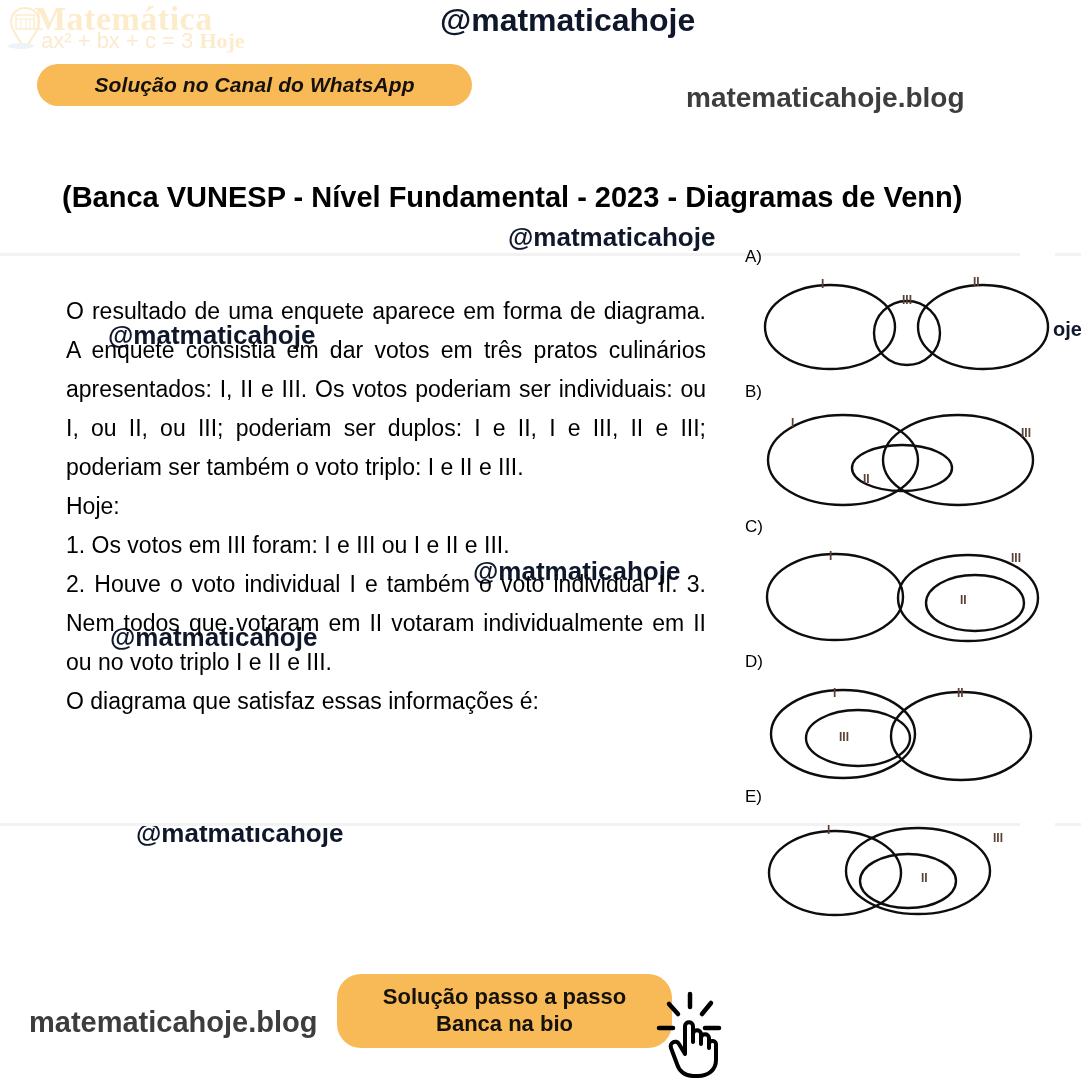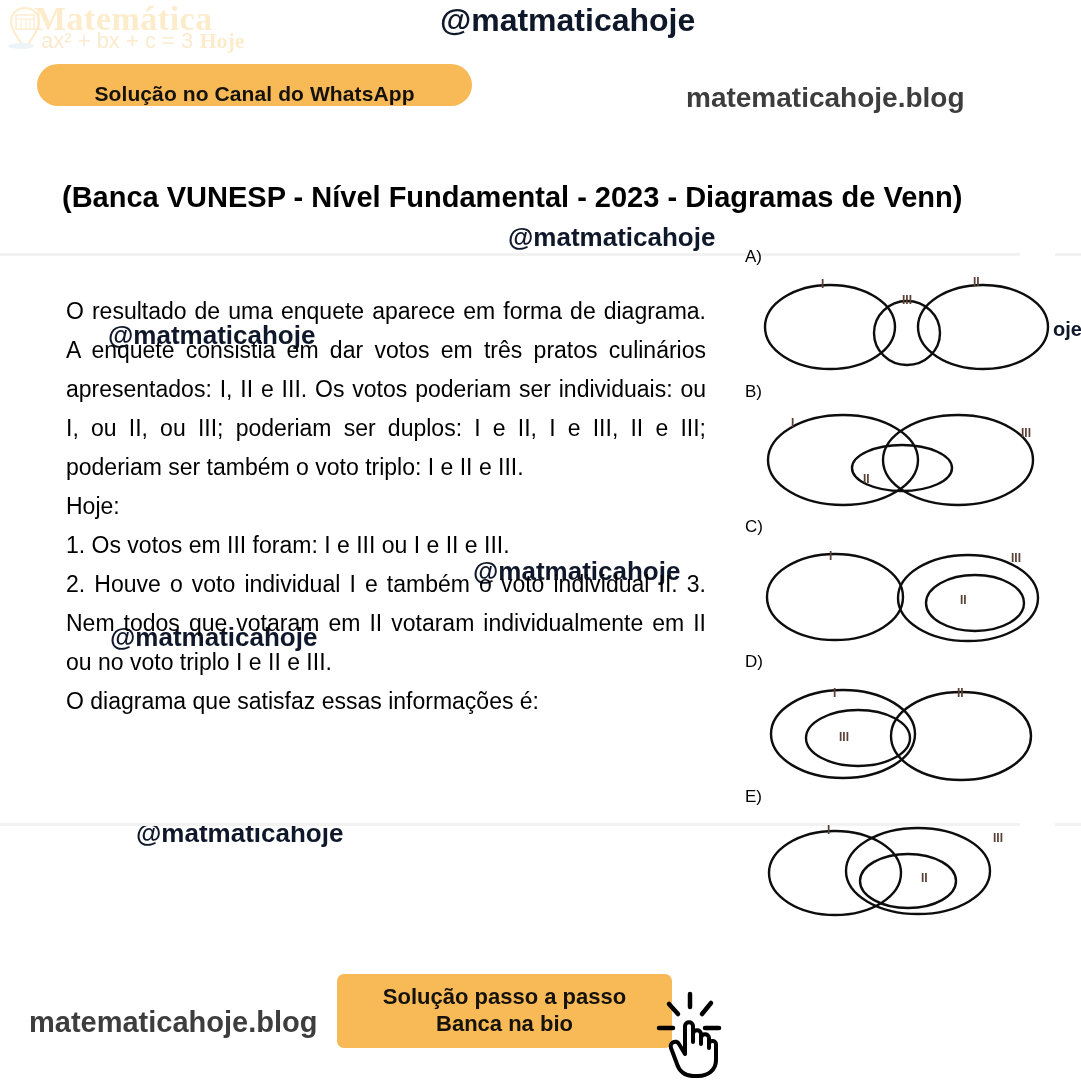--- a/index.html
+++ b/index.html
@@ -86,23 +86,24 @@
   
   .btn-wa {
     position: absolute;
     left: 37px;
     top: 64px;
     width: 435px;
     height: 42px;
     background: #f8b957;
     border-radius: 21px;
     display: flex;
-    align-items: flex-end;
+    align-items: center;
     justify-content: center;
     z-index: 3;
+    font-style: italic;
   }
   .btn-wa-label {
     font-size: 21px;
     font-weight: bold;
     color: #15120c;
     letter-spacing: .1px;
   }
 
   .site-top {
     position: absolute;
@@ -167,21 +168,21 @@
     color: #3d3d3d;
     z-index: 3;
   }
   .btn-bio {
     position: absolute;
     left: 337px;
     top: 974px;
     width: 335px;
     height: 74px;
     background: #f8b957;
-    border-radius: 7px;
+    border-radius: 24px;
     display: flex;
     flex-direction: column;
     align-items: center;
     justify-content: center;
     z-index: 3;
   }
   .btn-bio-l1 {
     font-size: 22px;
     font-weight: bold;
     color: #15120c;

